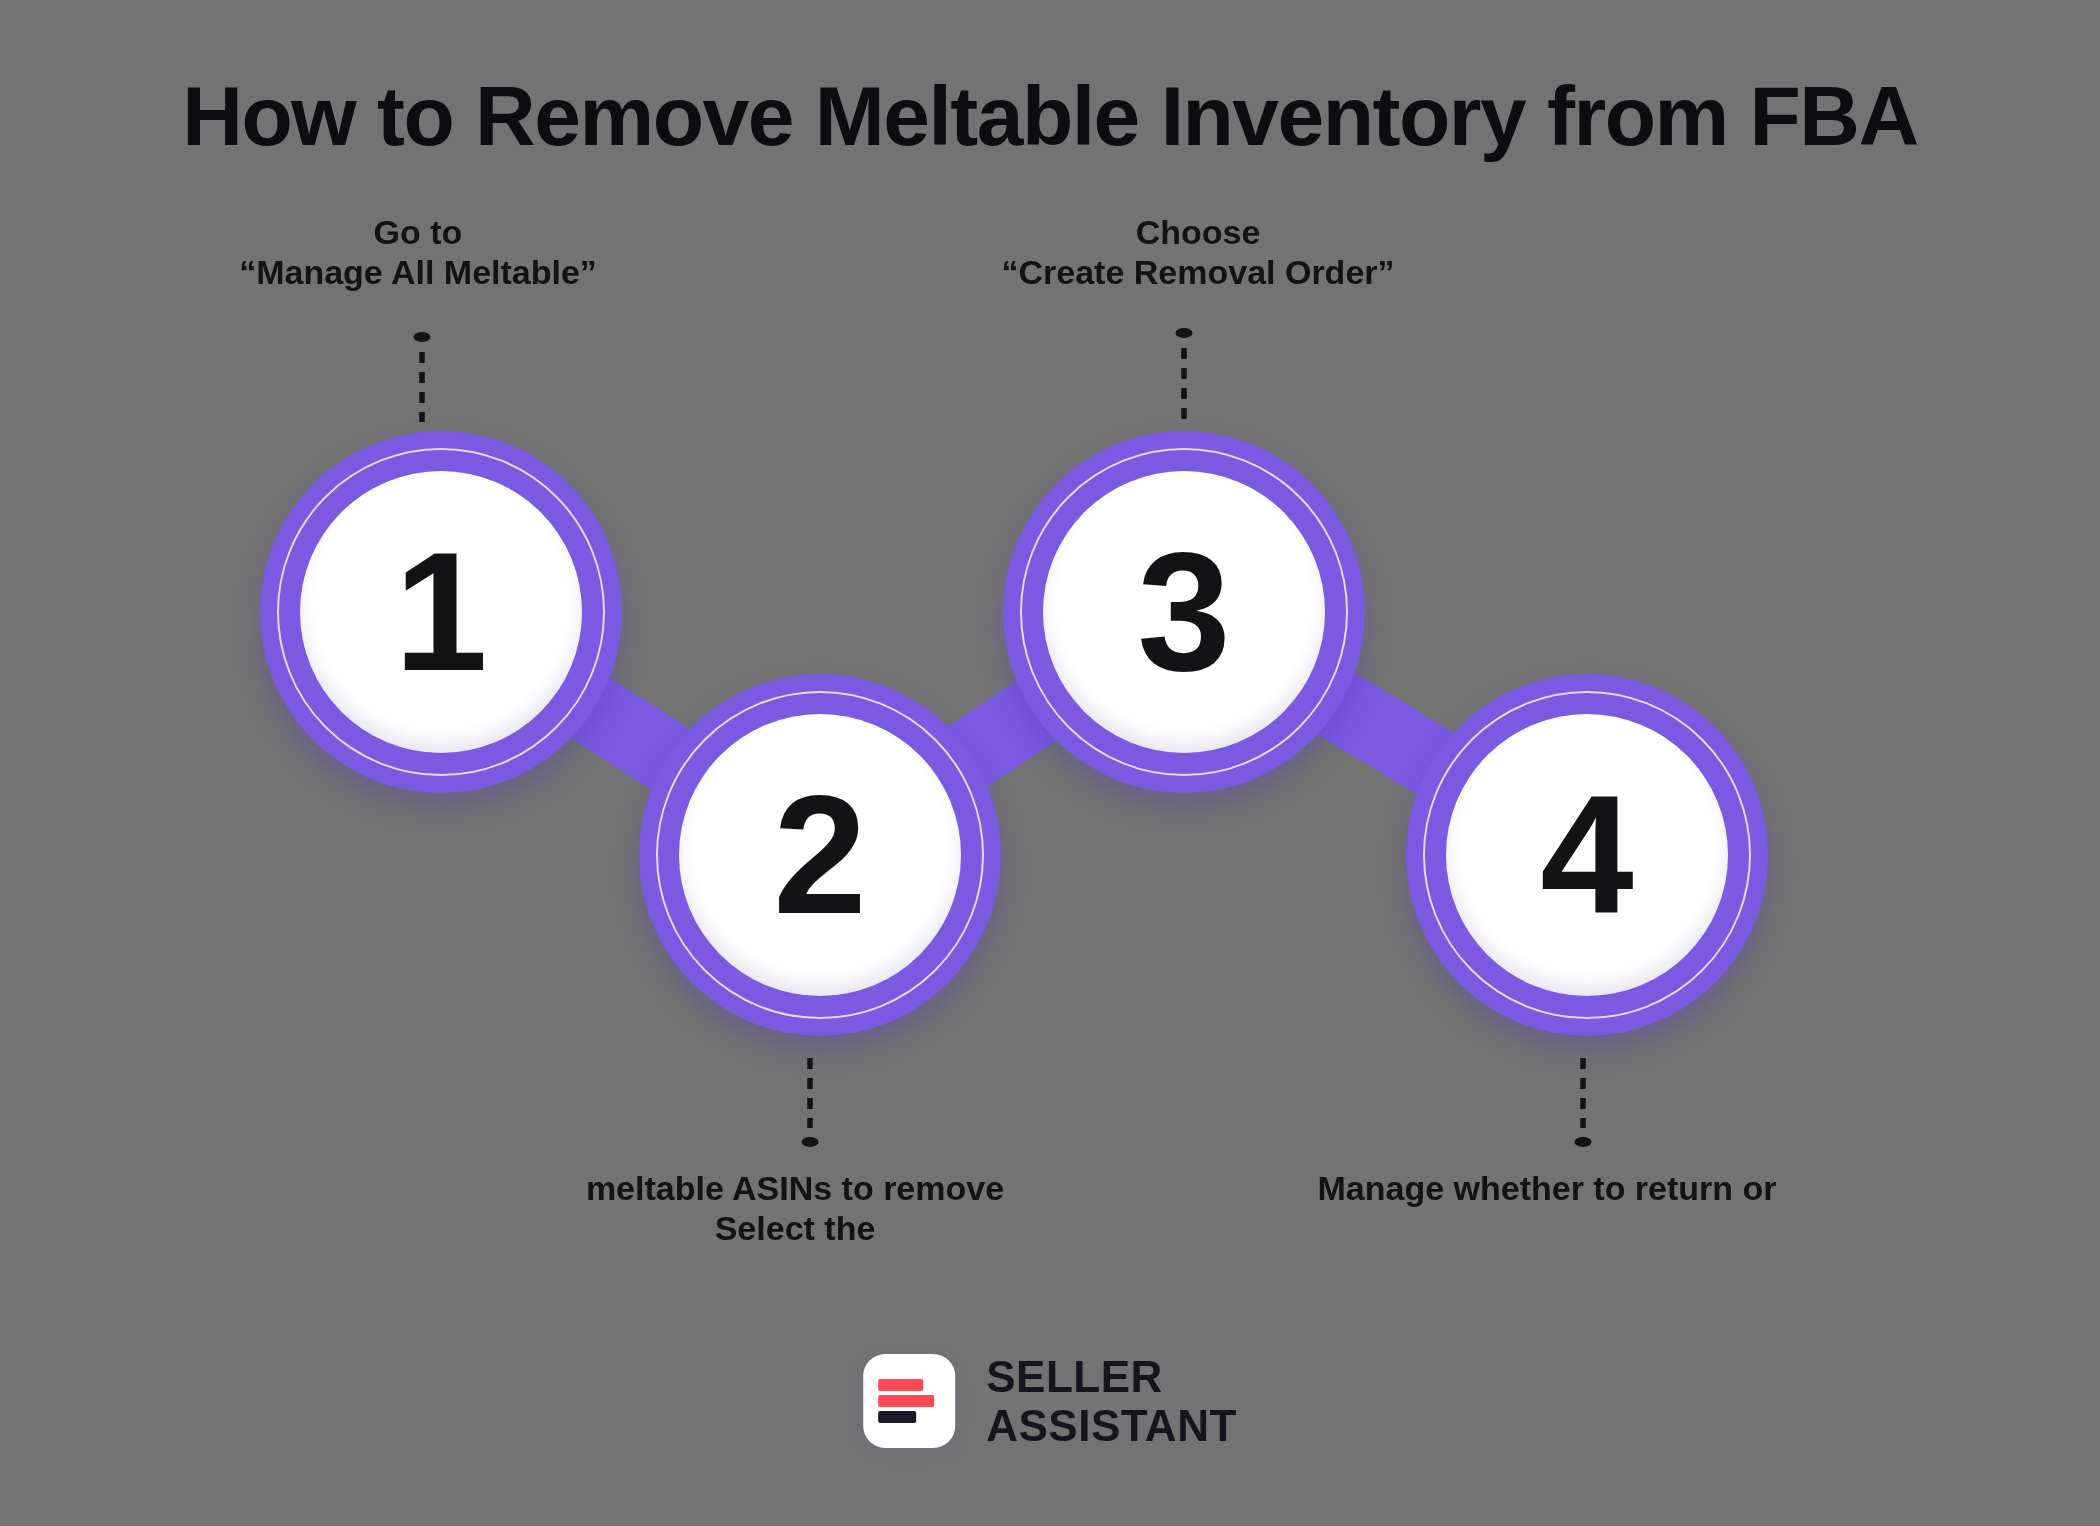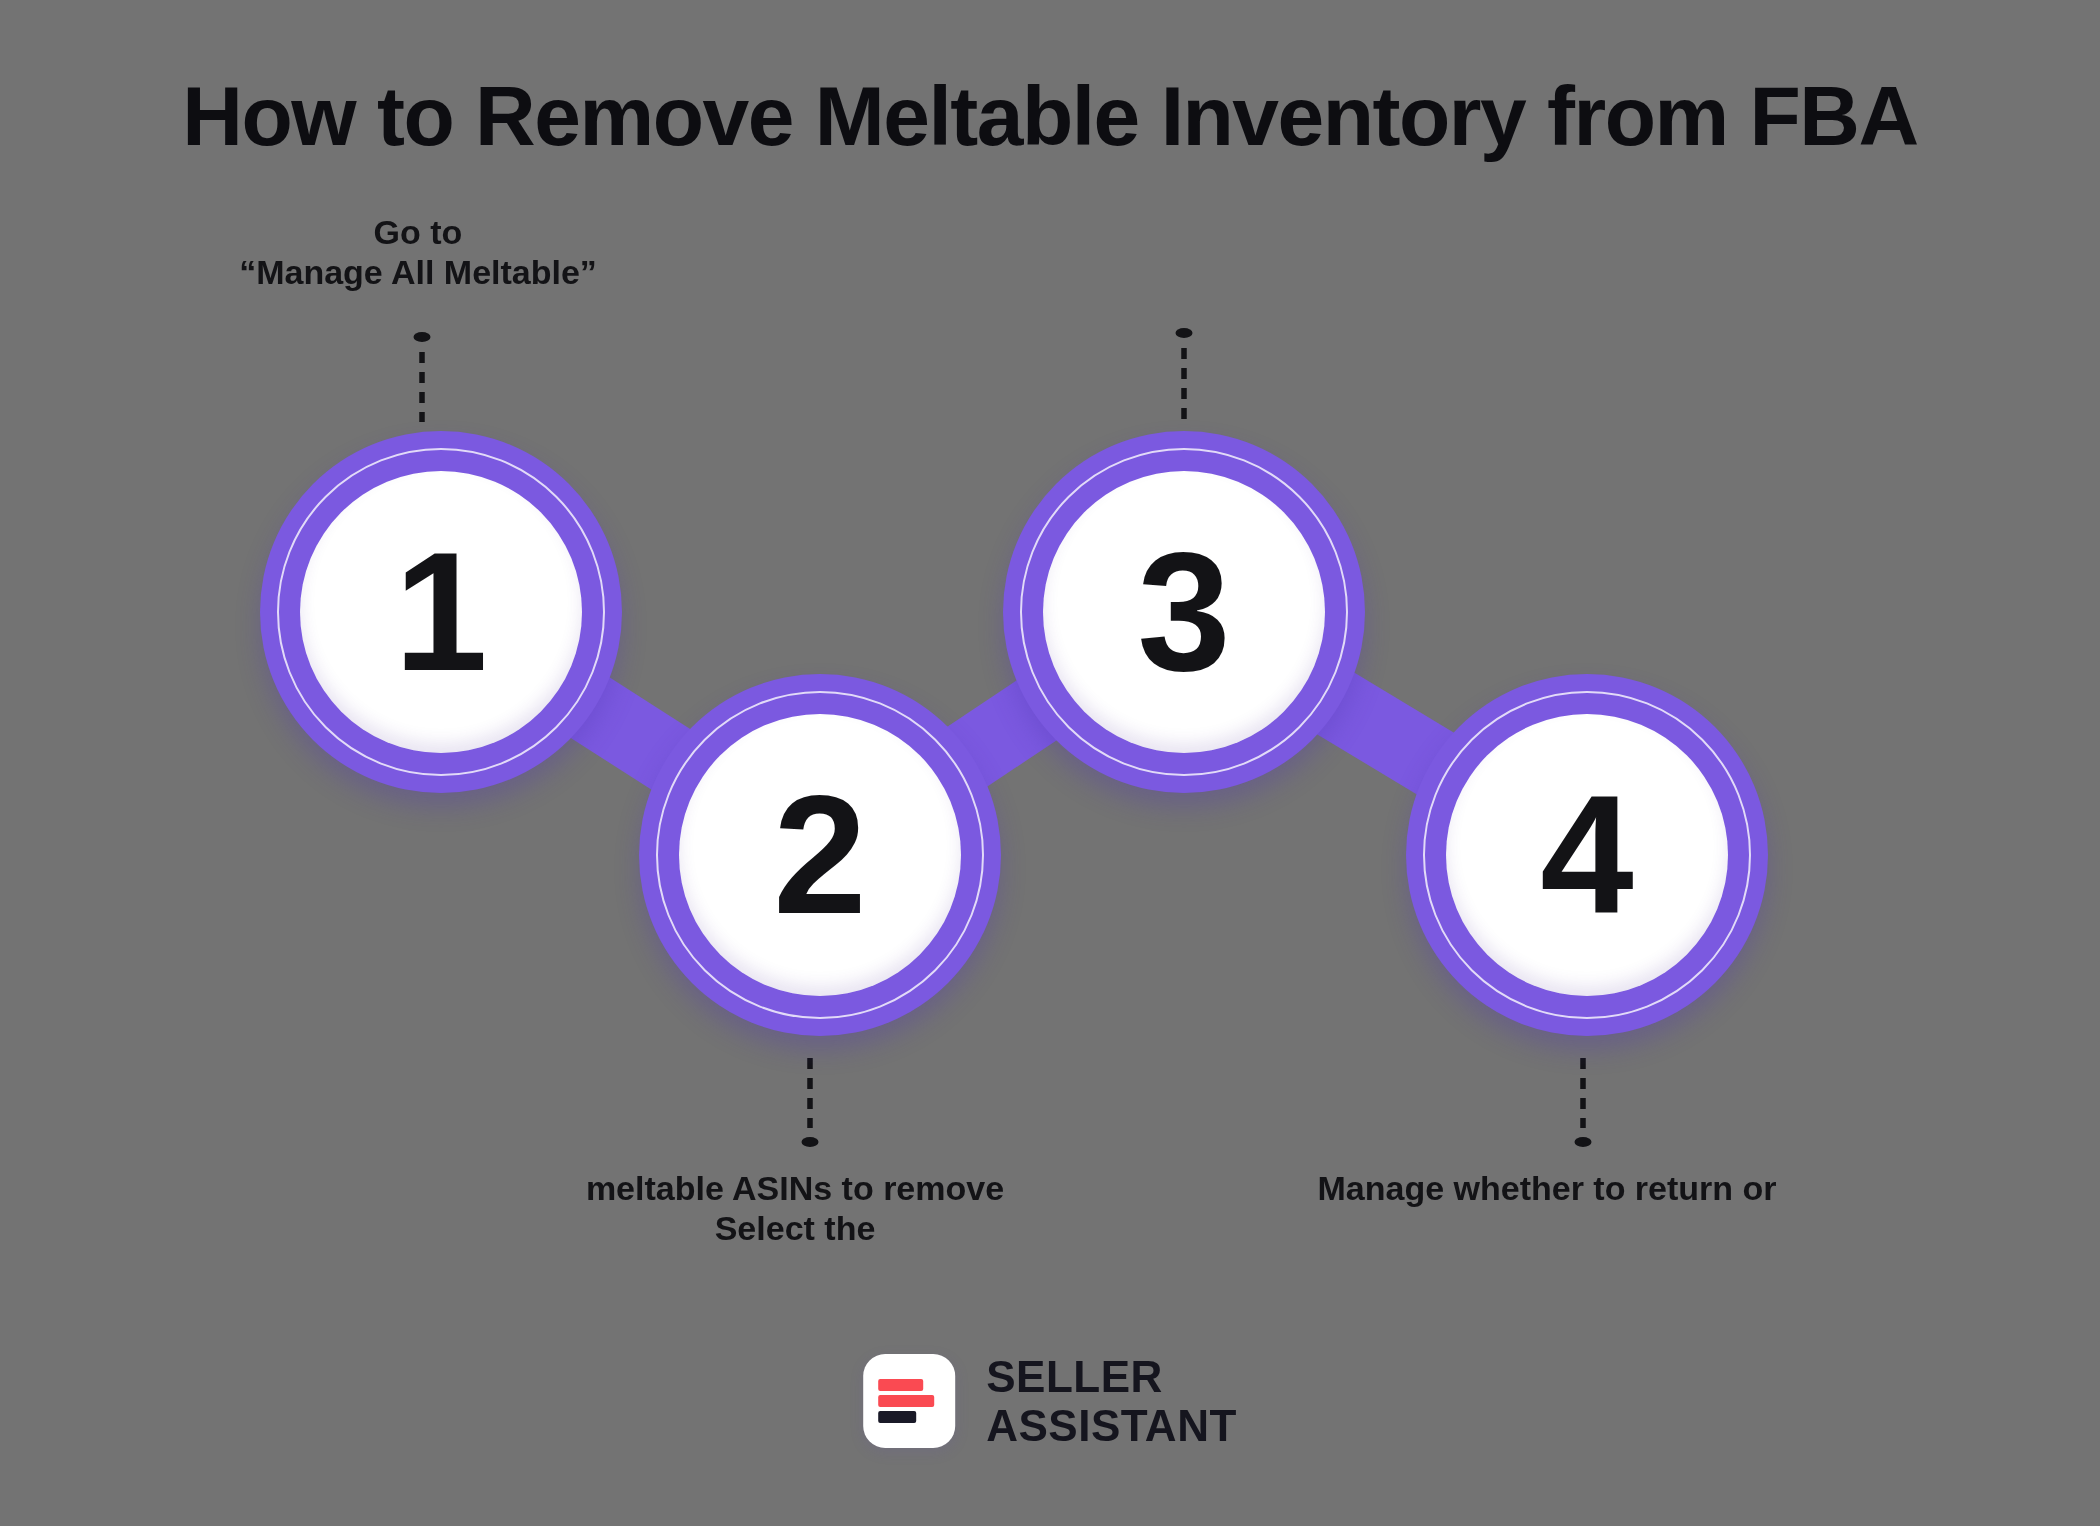--- a/index.html
+++ b/index.html
@@ -172,20 +172,24 @@
   </div>
 
   <div class="label l1">
     <span>Go to</span>
     <span>“Manage All Meltable”</span>
   </div>
   <div class="label l2">
     <span>meltable ASINs to remove</span>
     <span>Select the</span>
   </div>
+  <div class="label l3">
+    <span>Choose</span>
+    <span>“Create Removal Order”</span>
+  </div>
   <div class="label l4">
     <span>Manage whether to return or</span>
   </div>
 
   <div class="logo">
     <div class="logo-icon">
       <span class="bar bar-red1"></span>
       <span class="bar bar-red2"></span>
       <span class="bar bar-dark"></span>
     </div>

